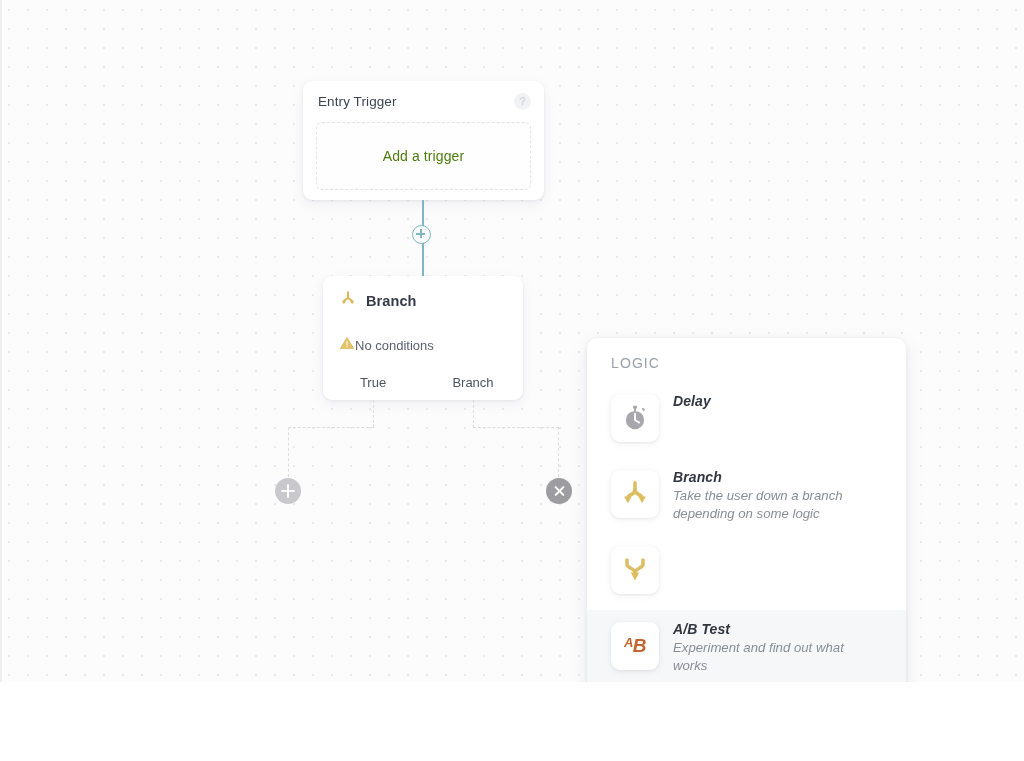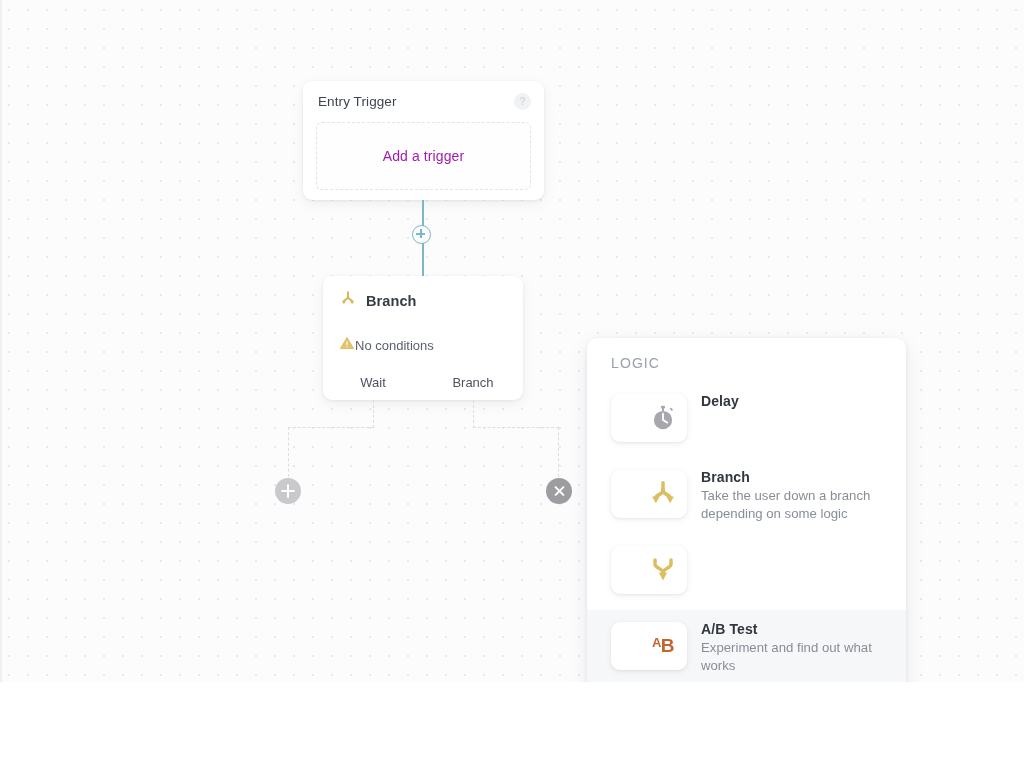--- a/index.html
+++ b/index.html
@@ -87,21 +87,21 @@
     height: 66px;
     border: 1px dashed #e2e4e8;
     border-radius: 6px;
     background: #fefefe;
     display: flex;
     align-items: center;
     justify-content: center;
   }
   .trigger-drop-label {
     font-size: 14px;
-    color: #a21caf;
+    color: #4d7c0f;
     letter-spacing: .1px;
   }
 
   
   #trunk-connector {
     position: absolute;
     left: 421px;
     top: 200px;
     width: 2px;
     height: 78px;
@@ -234,20 +234,21 @@
     top: 17px;
     font-size: 14px;
     letter-spacing: 1.1px;
     color: #9aa0a8;
   }
   .panel-list {
     position: absolute;
     left: 0;
     top: 44px;
     right: 0;
+    font-style: italic;
   }
   .logic-item {
     display: flex;
     align-items: flex-start;
     gap: 14px;
     padding: 8px 22px 8px 24px;
     height: 60px;
     box-sizing: content-box;
   }
   .logic-item.selected {
@@ -257,21 +258,20 @@
     flex: 0 0 auto;
     width: 48px;
     height: 48px;
     border-radius: 9px;
     background: #ffffff;
     box-shadow: 0 1px 3px rgba(30,35,50,.08), 0 2px 8px rgba(30,35,50,.05);
     display: flex;
     align-items: center;
     justify-content: center;
     margin-top: 4px;
-    padding-left: 28px;
   }
   .logic-text {
     padding-top: 2px;
     min-width: 0;
   }
   .logic-name {
     font-size: 14px;
     color: #31363f;
     font-weight: bold;
     line-height: 19px;
@@ -332,21 +332,21 @@
         <svg width="16" height="16" viewBox="0 0 24 24" aria-hidden="true">
           <path d="M12 3.6 L22 20.4 L2 20.4 Z" fill="#e2c367" stroke="#d4b152" stroke-width="1" stroke-linejoin="round"></path>
           <rect x="11.1" y="9.4" width="1.8" height="5.6" rx=".9" fill="#ffffff"></rect>
           <circle cx="12" cy="17.4" r="1.05" fill="#ffffff"></circle>
         </svg>
       </span>
       <span class="cond-text">No conditions</span>
     </div>
 
     <div class="branch-outs">
-      <span class="branch-out">Wait</span>
+      <span class="branch-out">True</span>
       <span class="branch-out">Branch</span>
     </div>
   </div>
 
   <div class="dash-seg dash-v" style="left:372px; top:400px; height:28px;"></div>
   <div class="dash-seg dash-h" style="left:287px; top:427px; width:86px;"></div>
   <div class="dash-seg dash-v" style="left:287px; top:427px; height:50px;"></div>
 
   <div class="dash-seg dash-v" style="left:472px; top:400px; height:28px;"></div>
   <div class="dash-seg dash-h" style="left:472px; top:427px; width:86px;"></div>

